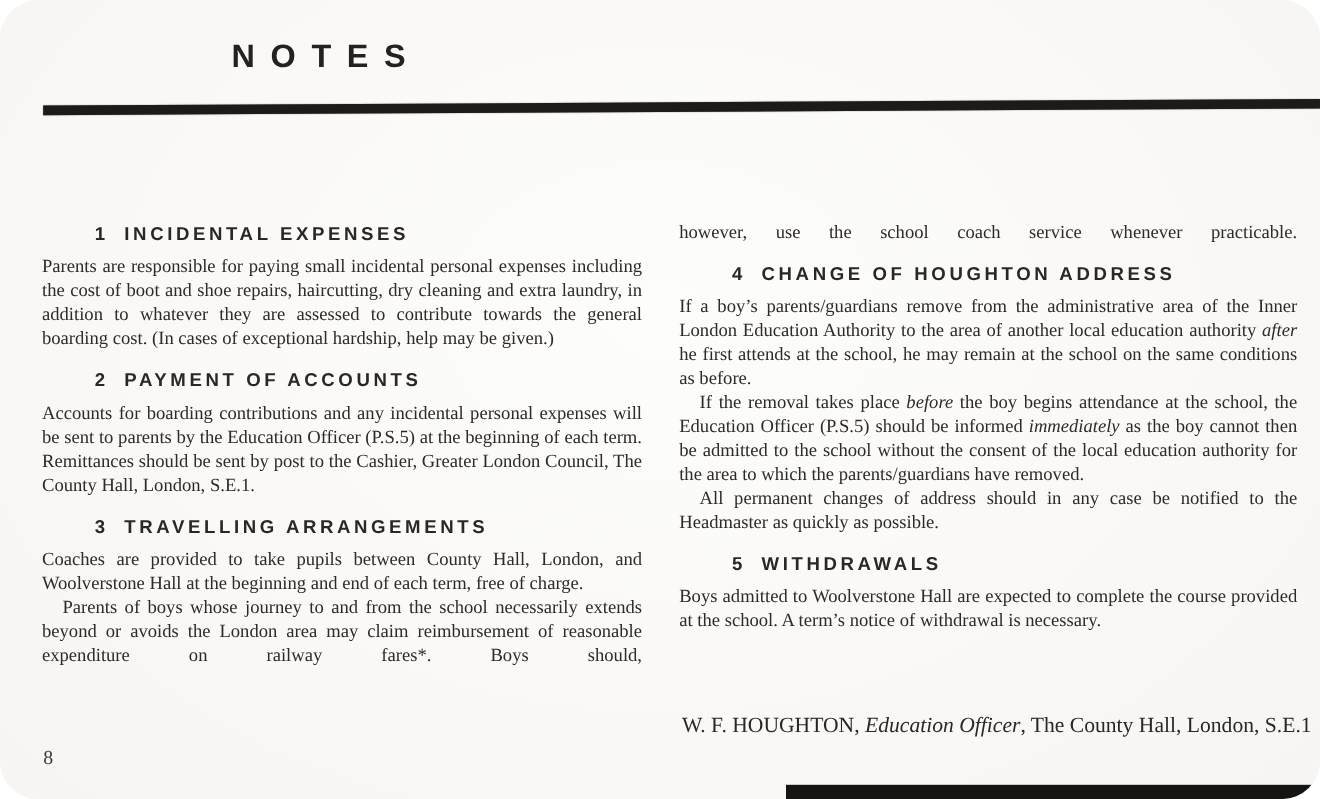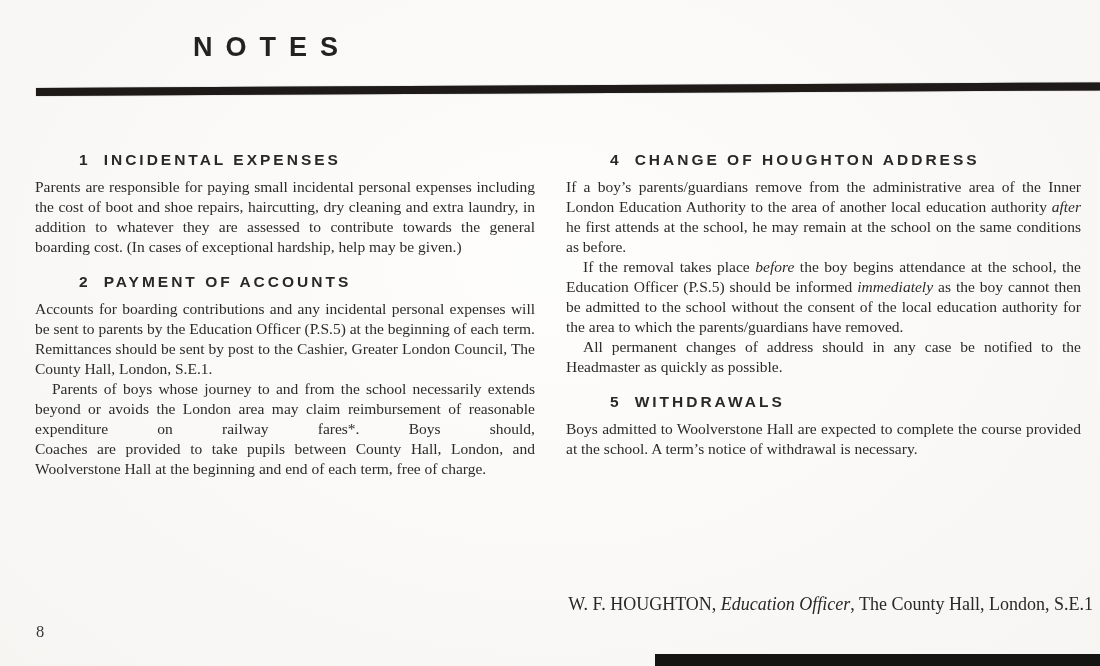--- a/index.html
+++ b/index.html
@@ -13,20 +13,21 @@
     background:#fff;
     font-family:"Liberation Serif", serif;
   }
   .page{
     position:relative;
     width:1100px;height:666px;
     background:var(--paper);
     background-image:radial-gradient(ellipse at 50% 40%, rgba(255,255,255,.6), rgba(0,0,0,0.02));
     overflow:hidden;
     color:var(--ink);
+    border-radius:32px;
   }
   .page-title{
     position:absolute;
     left:193px;top:32px;
     font-family:"Liberation Sans", sans-serif;
     font-weight:bold;
     font-size:27px;
     letter-spacing:13px;
     color:#242220;
   }
@@ -39,21 +40,21 @@
     transform:rotate(-0.3deg);
     transform-origin:left center;
   }
   .columns{
     position:absolute;
     left:35px;top:148px;
     width:1046px;
     display:flex;
     gap:31px;
   }
-  .col{min-width:0;}
+  .col{min-width:0;margin-top:36px;}
   .col-left{width:500px;}
   .col-right{width:515px;}
   .sec-heading{
     font-family:"Liberation Sans", sans-serif;
     font-weight:bold;
     font-size:15.5px;
     line-height:18px;
     letter-spacing:3px;
     color:#2a2826;
     margin:16px 0 8px 0;
@@ -98,24 +99,26 @@
 
 <div class="page">
   <div class="page-title">NOTES</div>
   <div class="top-rule"></div>
   <div class="columns">
     <div class="col col-left">
         <div class="sec-heading"><span class="sec-num">1</span><span class="sec-label">INCIDENTAL EXPENSES</span></div>
         <p class="para"><span>Parents are responsible for paying small incidental personal expenses including the cost of boot and shoe repairs, haircutting, dry cleaning and extra laundry, in addition to whatever they are assessed to contribute towards the general boarding cost. (In cases of exceptional hardship, help may be given.)</span></p>
         <div class="sec-heading"><span class="sec-num">2</span><span class="sec-label">PAYMENT OF ACCOUNTS</span></div>
         <p class="para"><span>Accounts for boarding contributions and any incidental personal expenses will be sent to parents by the Education Officer (P.S.5) at the beginning of each term. Remittances should be sent by post to the Cashier, Greater London Council, The County Hall, London, S.E.1.</span></p>
+        <div class="sec-heading"><span class="sec-num">3</span><span class="sec-label">TRAVELLING ARRANGEMENTS</span></div>
+        <p class="para"><span>Coaches are provided to take pupils between County Hall, London, and Woolverstone Hall at the beginning and end of each term, free of charge.</span></p>
         <p class="para indent flush"><span>Parents of boys whose journey to and from the school necessarily extends beyond or avoids the London area may claim reimbursement of reasonable expenditure on railway fares*. Boys should,</span></p>
-        <p class="para"><span>Coaches are provided to take pupils between County Hall, London, and Woolverstone Hall at the beginning and end of each term, free of charge.</span></p>
       </div>
     <div class="col col-right">
+        <p class="para flush"><span>however, use the school coach service whenever practicable.</span></p>
         <div class="sec-heading"><span class="sec-num">4</span><span class="sec-label">CHANGE OF HOUGHTON ADDRESS</span></div>
         <p class="para"><span>If a boy’s parents/guardians remove from the administrative area of the Inner London Education Authority to the area of another local education authority </span><i>after</i><span> he first attends at the school, he may remain at the school on the same conditions as before.</span></p>
         <p class="para indent"><span>If the removal takes place </span><i>before</i><span> the boy begins attendance at the school, the Education Officer (P.S.5) should be informed </span><i>immediately</i><span> as the boy cannot then be admitted to the school without the consent of the local education authority for the area to which the parents/guardians have removed.</span></p>
         <p class="para indent"><span>All permanent changes of address should in any case be notified to the Headmaster as quickly as possible.</span></p>
         <div class="sec-heading"><span class="sec-num">5</span><span class="sec-label">WITHDRAWALS</span></div>
         <p class="para"><span>Boys admitted to Woolverstone Hall are expected to complete the course provided at the school. A term’s notice of withdrawal is necessary.</span></p>
       </div>
   </div>
   <div class="signature"><span>W. F. HOUGHTON, </span><i>Education Officer</i><span>, The County Hall, London, S.E.1</span></div>
   <div class="page-number">8</div>

